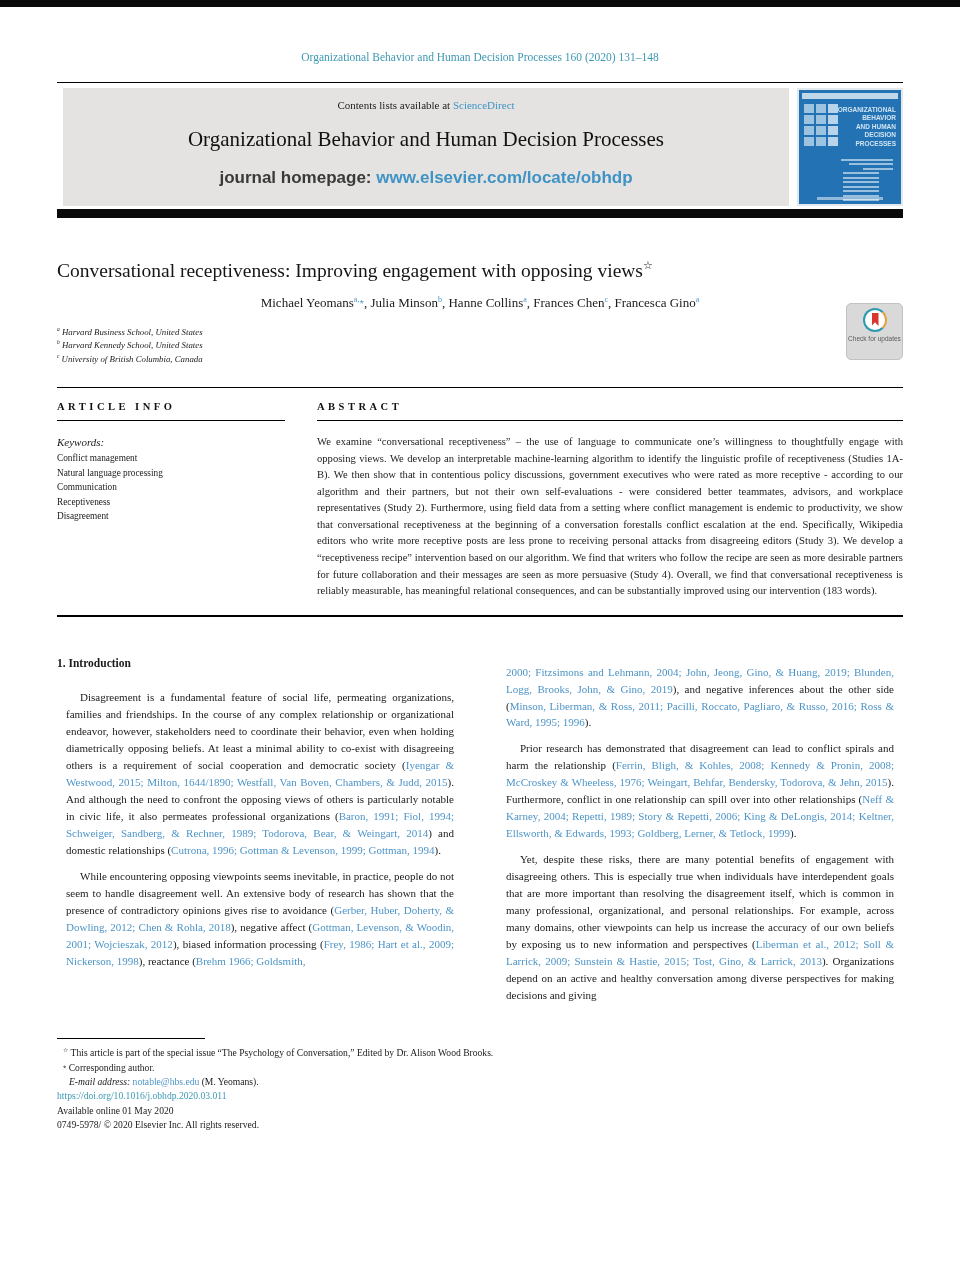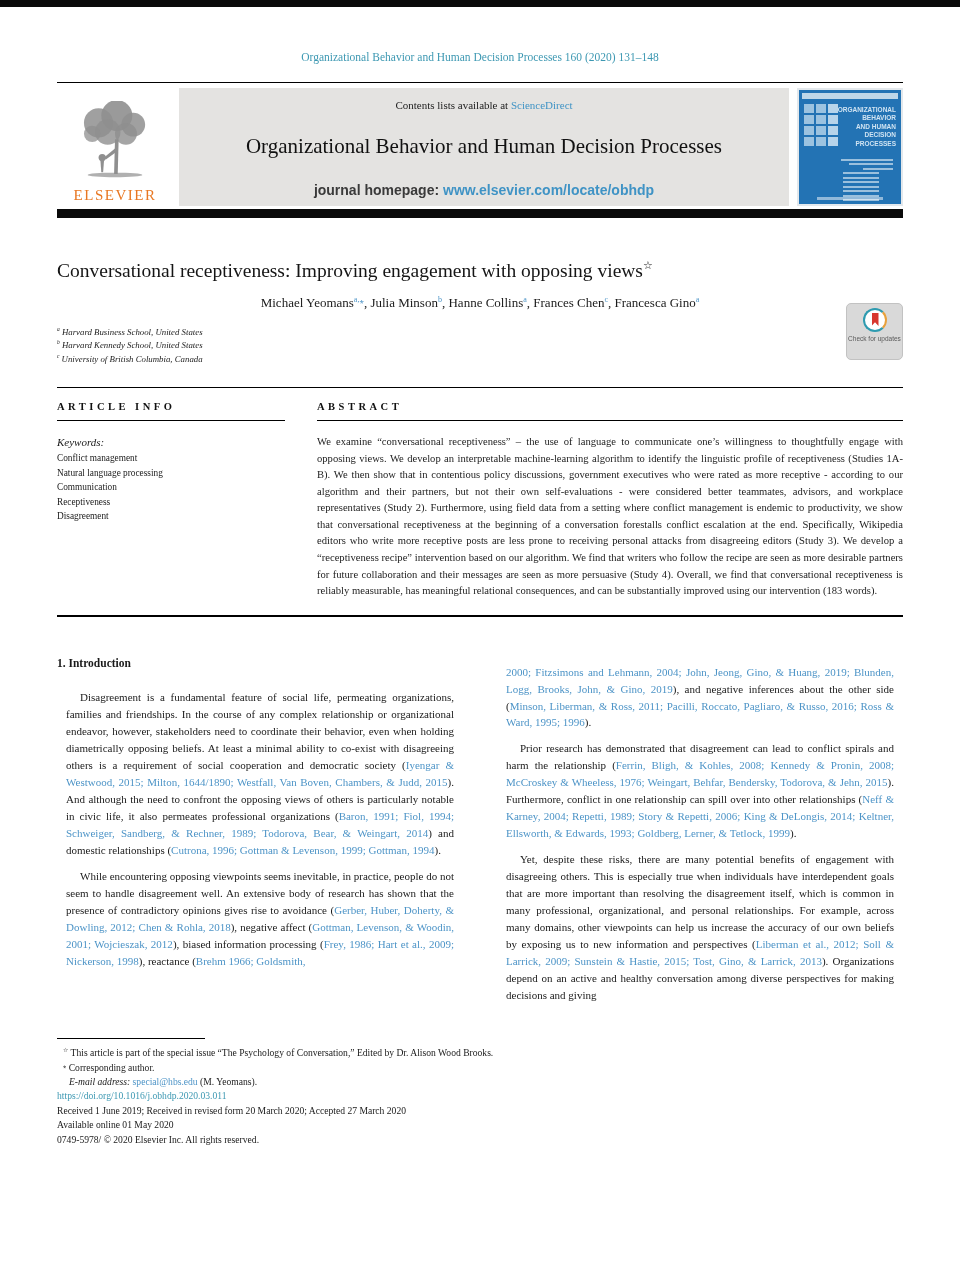--- a/index.html
+++ b/index.html
@@ -10,24 +10,24 @@
 
   
   .citation-line { text-align:center; font-size:11.5px; color:#3d98b2; margin-top:44px; }
 
   .rule-top { border-top:1.5px solid #000; margin-top:19px; }
 
   
   .header-row { display:flex; margin-top:5px; height:118px; align-items:stretch; }
   .logo-box { width:116px; display:flex; flex-direction:column; align-items:center; justify-content:flex-end; padding-bottom:2px; }
   .logo-text { color:#e87722; font-size:15px; letter-spacing:1.5px; margin-top:-2px; }
-  .gray-box { flex:1; background:#e4e3e1; margin-left:6px; margin-right:8px; text-align:center; padding:11px 10px 8px; display:flex; flex-direction:column; justify-content:space-between; }
+  .gray-box { flex:1; background:#e4e3e1; margin-left:6px; margin-right:8px; text-align:center; padding:11px 10px 18px; display:flex; flex-direction:column; justify-content:space-between; }
   .contents-line { font-size:11px; color:#222; }
   .journal-title { font-size:21px; color:#111; }
-  .homepage-line { font-family:"Liberation Sans", sans-serif; font-size:14px; font-weight:bold; color:#3a3a3a; }
+  .homepage-line { font-family:"Liberation Sans", sans-serif; font-size:17px; font-weight:bold; color:#3a3a3a; }
   .link-blue { color:#3f93c5; }
   .cover-box { width:106px; background:#2373b4; border:2px solid #e3e8ec; position:relative; overflow:hidden; }
   .cover-topband { position:absolute; top:3px; left:3px; right:3px; height:6px; background:#bfd7e8; }
   .cover-grid { position:absolute; top:14px; left:5px; width:36px; display:grid; grid-template-columns:repeat(3,10px); grid-gap:2px; }
   .cover-grid span { width:10px; height:9px; background:#9cc3e0; display:block; }
   .cover-grid span:nth-child(3n) { background:#b7d4ea; }
   .cover-title { position:absolute; top:16px; right:5px; width:60px; text-align:right; font-family:"Liberation Sans", sans-serif; font-weight:bold; font-size:6.5px; line-height:1.3; color:#cfe3f2; }
   .cover-lines { position:absolute; top:66px; right:8px; width:70px; }
   .cover-lines i { display:block; height:2px; background:rgba(255,255,255,0.55); margin:2.5px 0 0 auto; }
   .cover-bottombar { position:absolute; bottom:4px; left:18px; right:18px; height:3px; background:rgba(255,255,255,0.5); }
@@ -84,40 +84,20 @@
 <div class="top-strip"></div>
 
 <div class="page">
 
   <div class="citation-line">Organizational Behavior and Human Decision Processes 160 (2020) 131–148</div>
 
   <div class="rule-top"></div>
 
   <div class="header-row">
 
-    <div class="logo-box">
-      <span>
-        <svg width="92" height="84" viewBox="0 0 100 92">
-          <g fill="#8f8f8f">
-            <circle cx="32" cy="24" r="16" opacity="0.85"></circle>
-            <circle cx="52" cy="16" r="17" opacity="0.9"></circle>
-            <circle cx="70" cy="26" r="13" opacity="0.85"></circle>
-            <circle cx="42" cy="34" r="14" opacity="0.8"></circle>
-            <circle cx="62" cy="36" r="12" opacity="0.8"></circle>
-            <circle cx="25" cy="36" r="9" opacity="0.75"></circle>
-            <path d="M50 42 L54 42 L53 80 L49 80 Z"></path>
-            <path d="M50 52 L38 62 L40 64 L51 56 Z"></path>
-            <circle cx="36" cy="62" r="4"></circle>
-            <path d="M34 65 L38 65 L37 78 L35 78 Z"></path>
-            <ellipse cx="50" cy="81" rx="30" ry="2.5" opacity="0.7"></ellipse>
-          </g>
-        </svg>
-      </span>
-      <div class="logo-text">ELSEVIER</div>
-    </div>
 
     <div class="gray-box">
       <div class="contents-line">
         <span>Contents lists available at </span><span class="link-blue">ScienceDirect</span>
       </div>
       <div class="journal-title">Organizational Behavior and Human Decision Processes</div>
       <div class="homepage-line">
         <span>journal homepage: </span><span class="link-blue">www.elsevier.com/locate/obhdp</span>
       </div>
     </div>
@@ -211,23 +191,22 @@
       <p class="no-indent"><span class="cite">2000; Fitzsimons and Lehmann, 2004; John, Jeong, Gino, &amp; Huang, 2019; Blunden, Logg, Brooks, John, &amp; Gino, 2019</span><span>), and negative inferences about the other side (</span><span class="cite">Minson, Liberman, &amp; Ross, 2011; Pacilli, Roccato, Pagliaro, &amp; Russo, 2016; Ross &amp; Ward, 1995; 1996</span><span>).</span></p>
       <p><span>Prior research has demonstrated that disagreement can lead to conflict spirals and harm the relationship (</span><span class="cite">Ferrin, Bligh, &amp; Kohles, 2008; Kennedy &amp; Pronin, 2008; McCroskey &amp; Wheeless, 1976; Weingart, Behfar, Bendersky, Todorova, &amp; Jehn, 2015</span><span>). Furthermore, conflict in one relationship can spill over into other relationships (</span><span class="cite">Neff &amp; Karney, 2004; Repetti, 1989; Story &amp; Repetti, 2006; King &amp; DeLongis, 2014; Keltner, Ellsworth, &amp; Edwards, 1993; Goldberg, Lerner, &amp; Tetlock, 1999</span><span>).</span></p>
       <p><span>Yet, despite these risks, there are many potential benefits of engagement with disagreeing others. This is especially true when individuals have interdependent goals that are more important than resolving the disagreement itself, which is common in many professional, organizational, and personal relationships. For example, across many domains, other viewpoints can help us increase the accuracy of our own beliefs by exposing us to new information and perspectives (</span><span class="cite">Liberman et al., 2012; Soll &amp; Larrick, 2009; Sunstein &amp; Hastie, 2015; Tost, Gino, &amp; Larrick, 2013</span><span>). Organizations depend on an active and healthy conversation among diverse perspectives for making decisions and giving</span></p>
     </div>
   </div>
 
   <div class="fn-rule"></div>
   <div class="footnotes">
     <p class="fn"><span class="sup">☆</span><span> This article is part of the special issue “The Psychology of Conversation,” Edited by Dr. Alison Wood Brooks.</span></p>
     <p class="fn"><span class="sup">⁎</span><span> Corresponding author.</span></p>
-    <p class="fn" style="padding-left:12px"><span class="it">E-mail address:</span><span> </span><span class="cite">special@hbs.edu</span><span> (M. Yeomans).</span></p>
+    <p class="fn" style="padding-left:12px"><span class="it">E-mail address:</span><span> </span><span class="cite">notable@hbs.edu</span><span> (M. Yeomans).</span></p>
   </div>
 
   <div class="footer-block">
     <div class="doi-link">https://doi.org/10.1016/j.obhdp.2020.03.011</div>
-    <div>Received 1 June 2019; Received in revised form 20 March 2020; Accepted 27 March 2020</div>
     <div>Available online 01 May 2020</div>
     <div>0749-5978/ © 2020 Elsevier Inc. All rights reserved.</div>
   </div>
 
 </div>
 
 </body></html>

